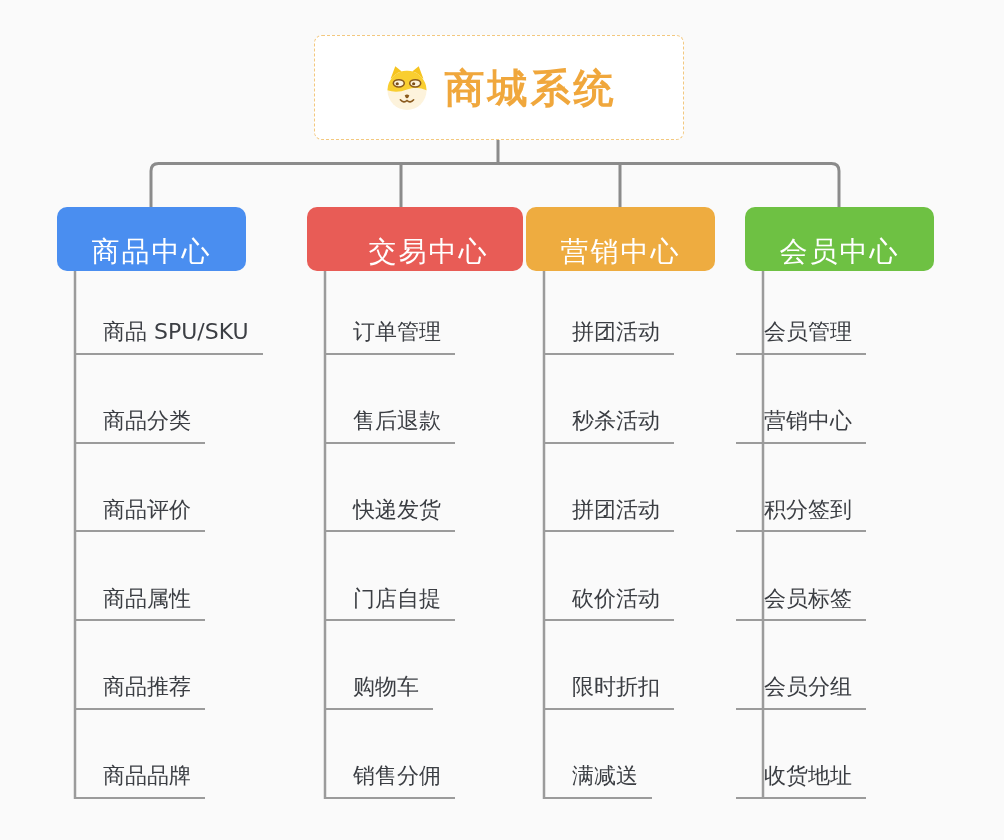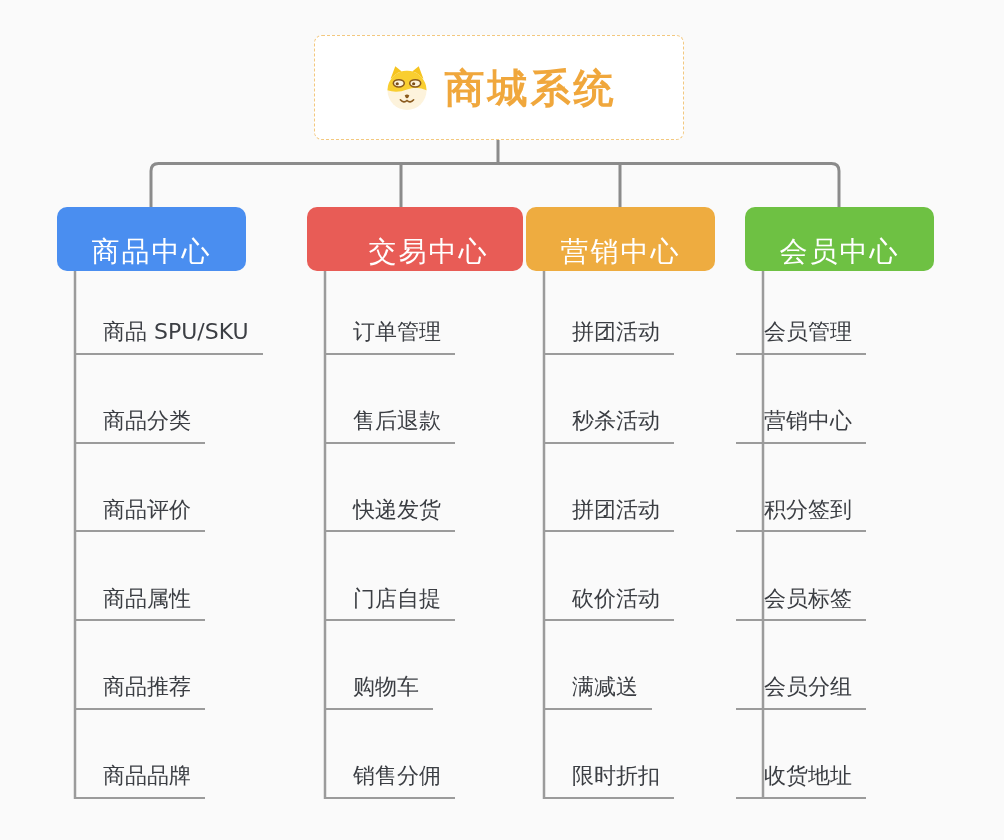--- a/index.html
+++ b/index.html
@@ -145,24 +145,24 @@
     <div class="item-slot">
         <span class="item-label">秒杀活动</span>
       </div>
     <div class="item-slot">
         <span class="item-label">拼团活动</span>
       </div>
     <div class="item-slot">
         <span class="item-label">砍价活动</span>
       </div>
     <div class="item-slot">
-        <span class="item-label">满减送</span>
+        <span class="item-label">限时折扣</span>
       </div>
     <div class="item-slot">
-        <span class="item-label">限时折扣</span>
+        <span class="item-label">满减送</span>
       </div>
   </div>
 
   <div class="branch-box pos-b3" style="background: rgb(110, 193, 67);">
     <span>会员中心</span>
   </div>
   <div class="branch-items pos-i3">
     <div class="item-slot">
         <span class="item-label">会员管理</span>
       </div>

